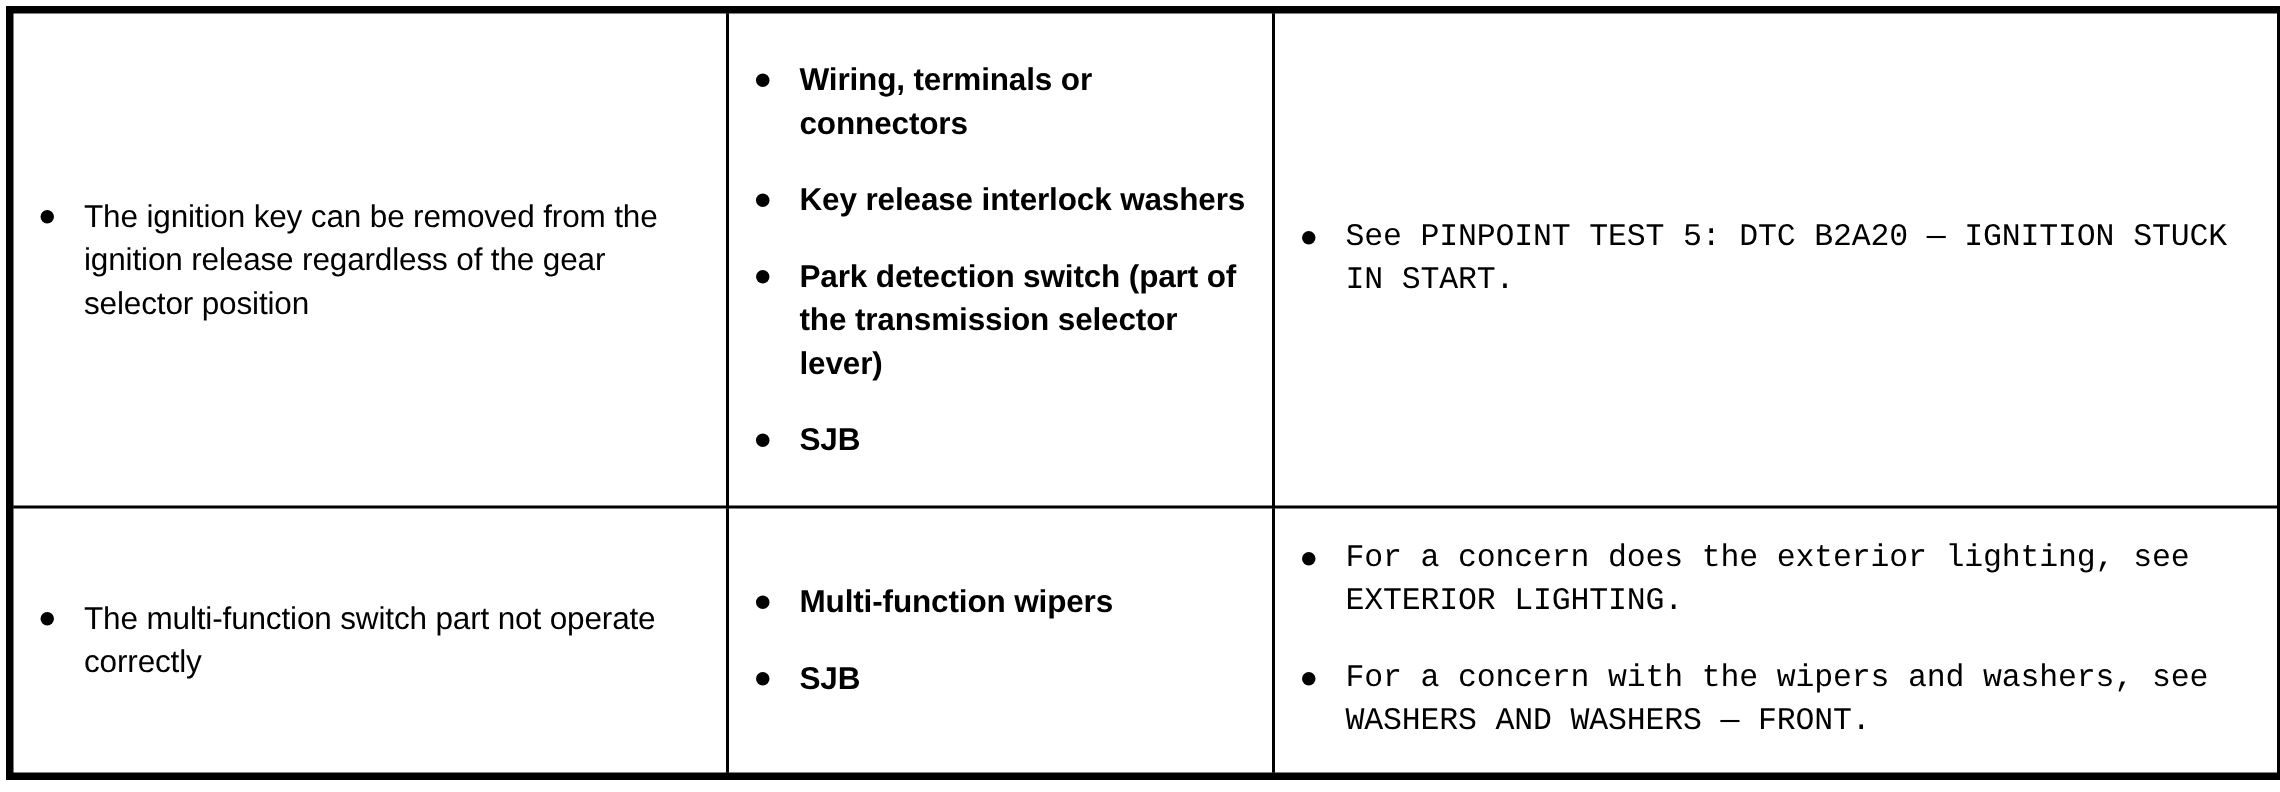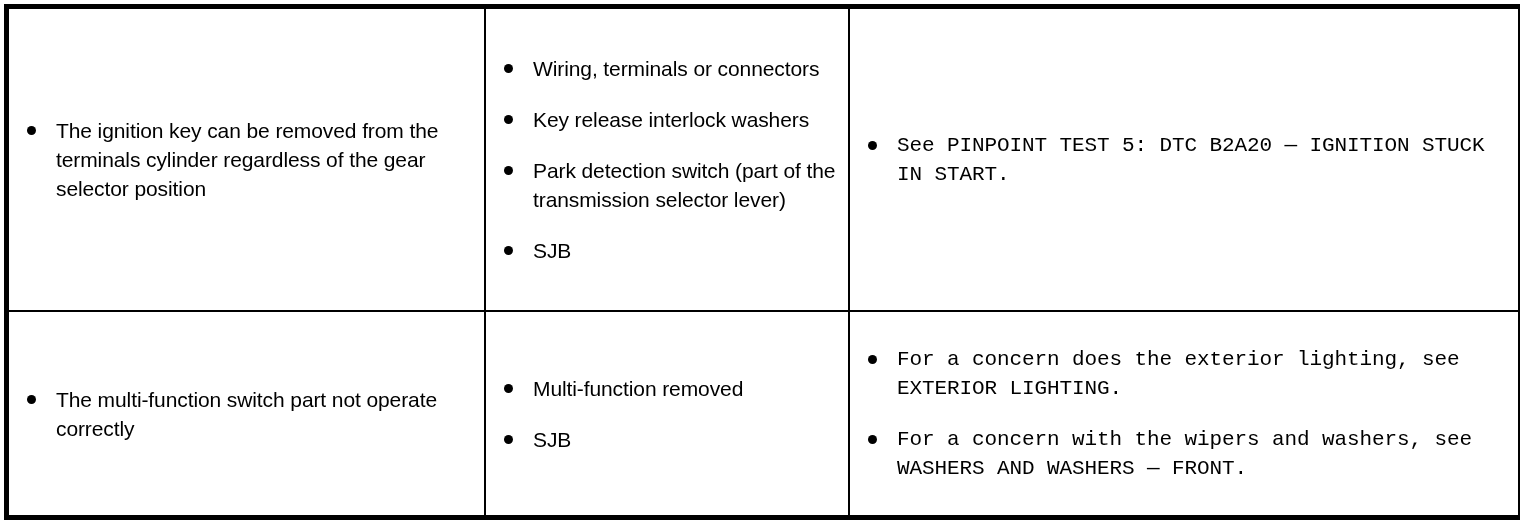--- a/index.html
+++ b/index.html
@@ -37,21 +37,21 @@
 
   .diag-table td {
     border: 2px solid #000000;
     vertical-align: middle;
     padding: 0;
     background: #ffffff;
   }
 
   
   .col-symptom   { width: 475px; }
-  .col-sources   { width: 362px; }
+  .col-sources   { width: 362px; font-weight: bold; }
   .col-actions   { width: 668px; font-family: Liberation Mono, monospace; }
 
   .cell-inner {
     padding: 6px 10px 6px 14px;
   }
 
   
   ul.blist {
     list-style: none;
     margin: 0;
@@ -100,21 +100,21 @@
   <table class="diag-table">
     <tbody>
 
       <tr>
 
         <td class="col-symptom">
           <div class="cell-inner">
             <ul class="blist">
               <li>
                 <span class="bullet-dot"></span>
-                <span class="txt">The ignition key can be removed from the terminals cylinder regardless of the gear selector position</span>
+                <span class="txt">The ignition key can be removed from the ignition release regardless of the gear selector position</span>
               </li>
             </ul>
           </div>
         </td>
 
         <td class="col-sources">
           <div class="cell-inner">
             <ul class="blist">
               <li>
                 <span class="bullet-dot"></span>
@@ -160,21 +160,21 @@
               </li>
             </ul>
           </div>
         </td>
 
         <td class="col-sources">
           <div class="cell-inner">
             <ul class="blist">
               <li>
                 <span class="bullet-dot"></span>
-                <span class="txt">Multi-function removed</span>
+                <span class="txt">Multi-function wipers</span>
               </li>
               <li>
                 <span class="bullet-dot"></span>
                 <span class="txt">SJB</span>
               </li>
             </ul>
           </div>
         </td>
 
         <td class="col-actions">

